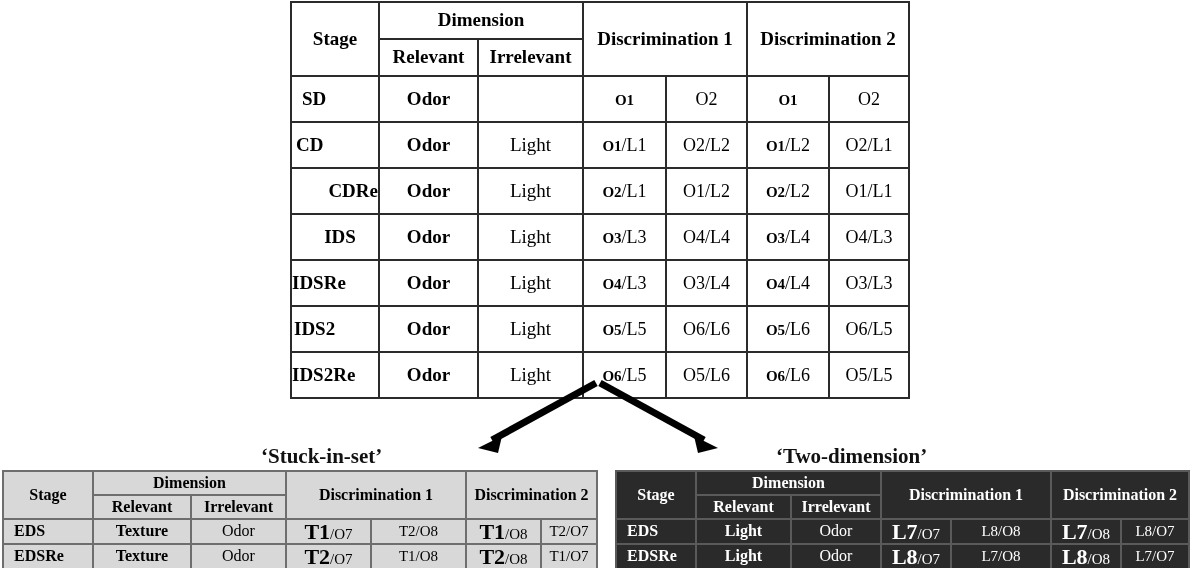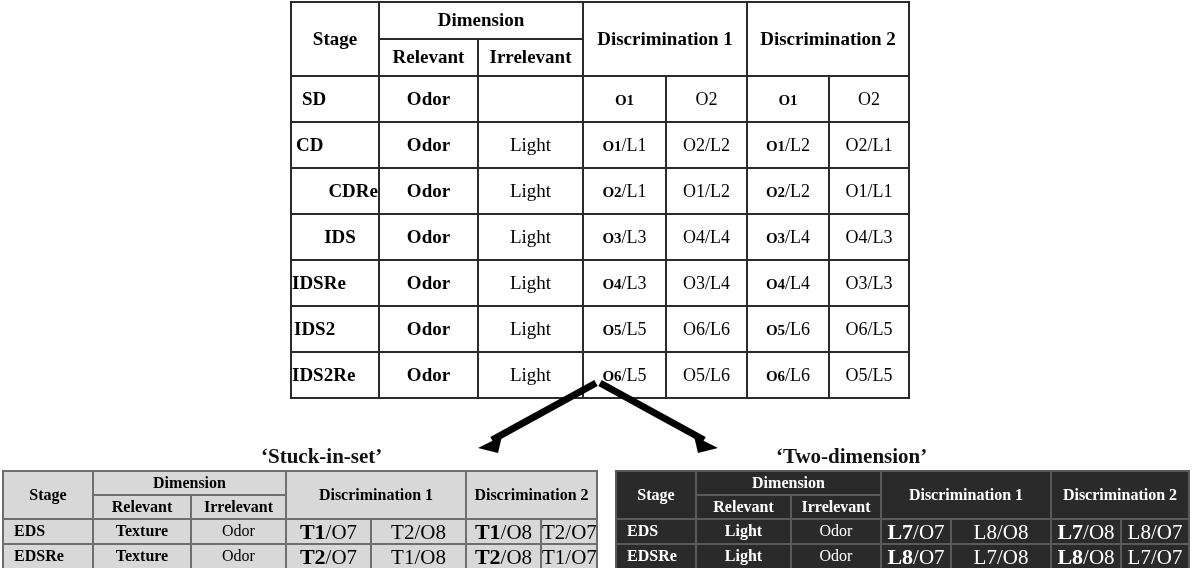--- a/index.html
+++ b/index.html
@@ -60,21 +60,21 @@
     font-size:16px;
     font-weight:normal;
     line-height:1.05;
     height:23px;
   }
   .sub-table th{font-weight:bold;}
   .sub-table .hdr-tall{height:44px;}
   .sub-table .hdr-half{height:22px;}
   .sub-table .b{font-weight:bold;margin-top:28px;}
   .sub-table .pair .k{font-weight:bold;font-size:22px;}
-  .sub-table .pair .v{font-weight:normal;font-size:21px;}
+  .sub-table .pair .v{font-weight:normal;font-size:15px;}
 
   
   .tbl-light{
     left:2px;top:470px;width:594px;
     background:#d4d4d4;
   }
   .tbl-light td,.tbl-light th{
     border:2px solid #6e6e6e;
     color:#000;
     background:#d8d8d8;

